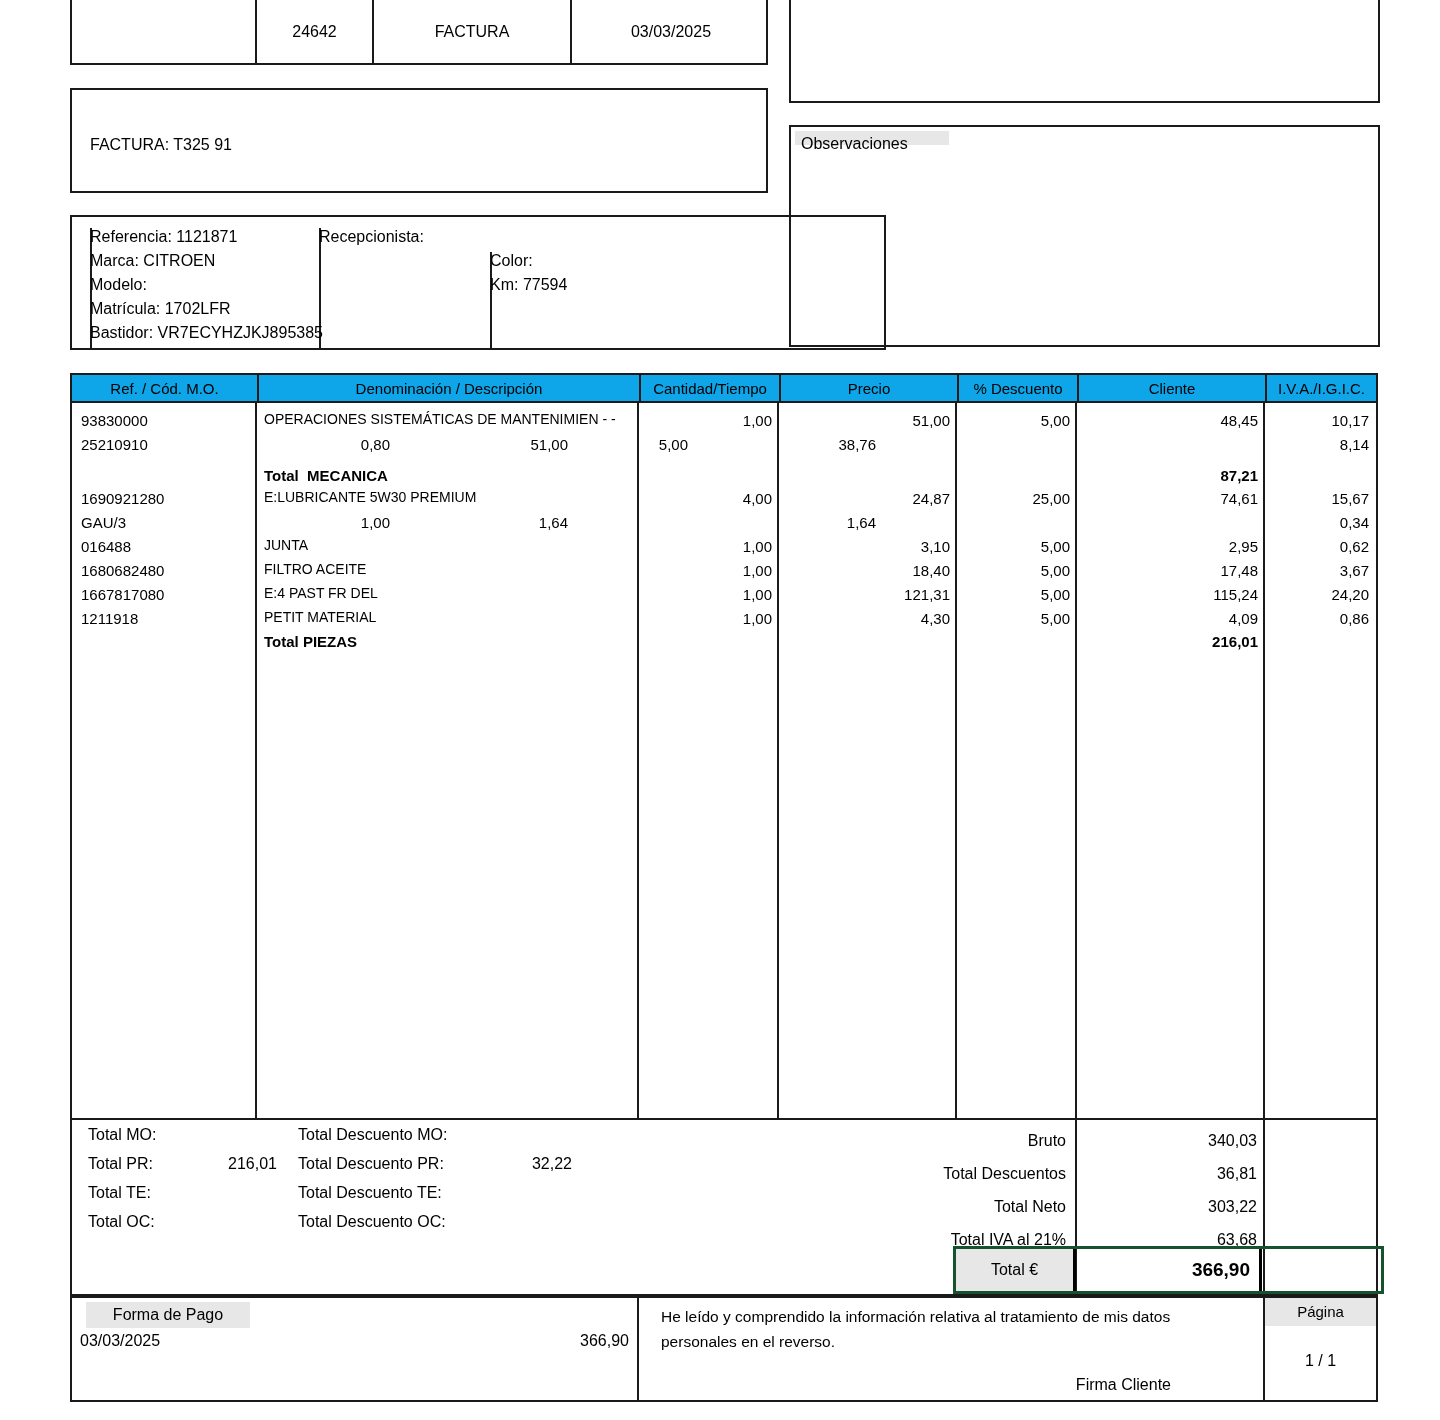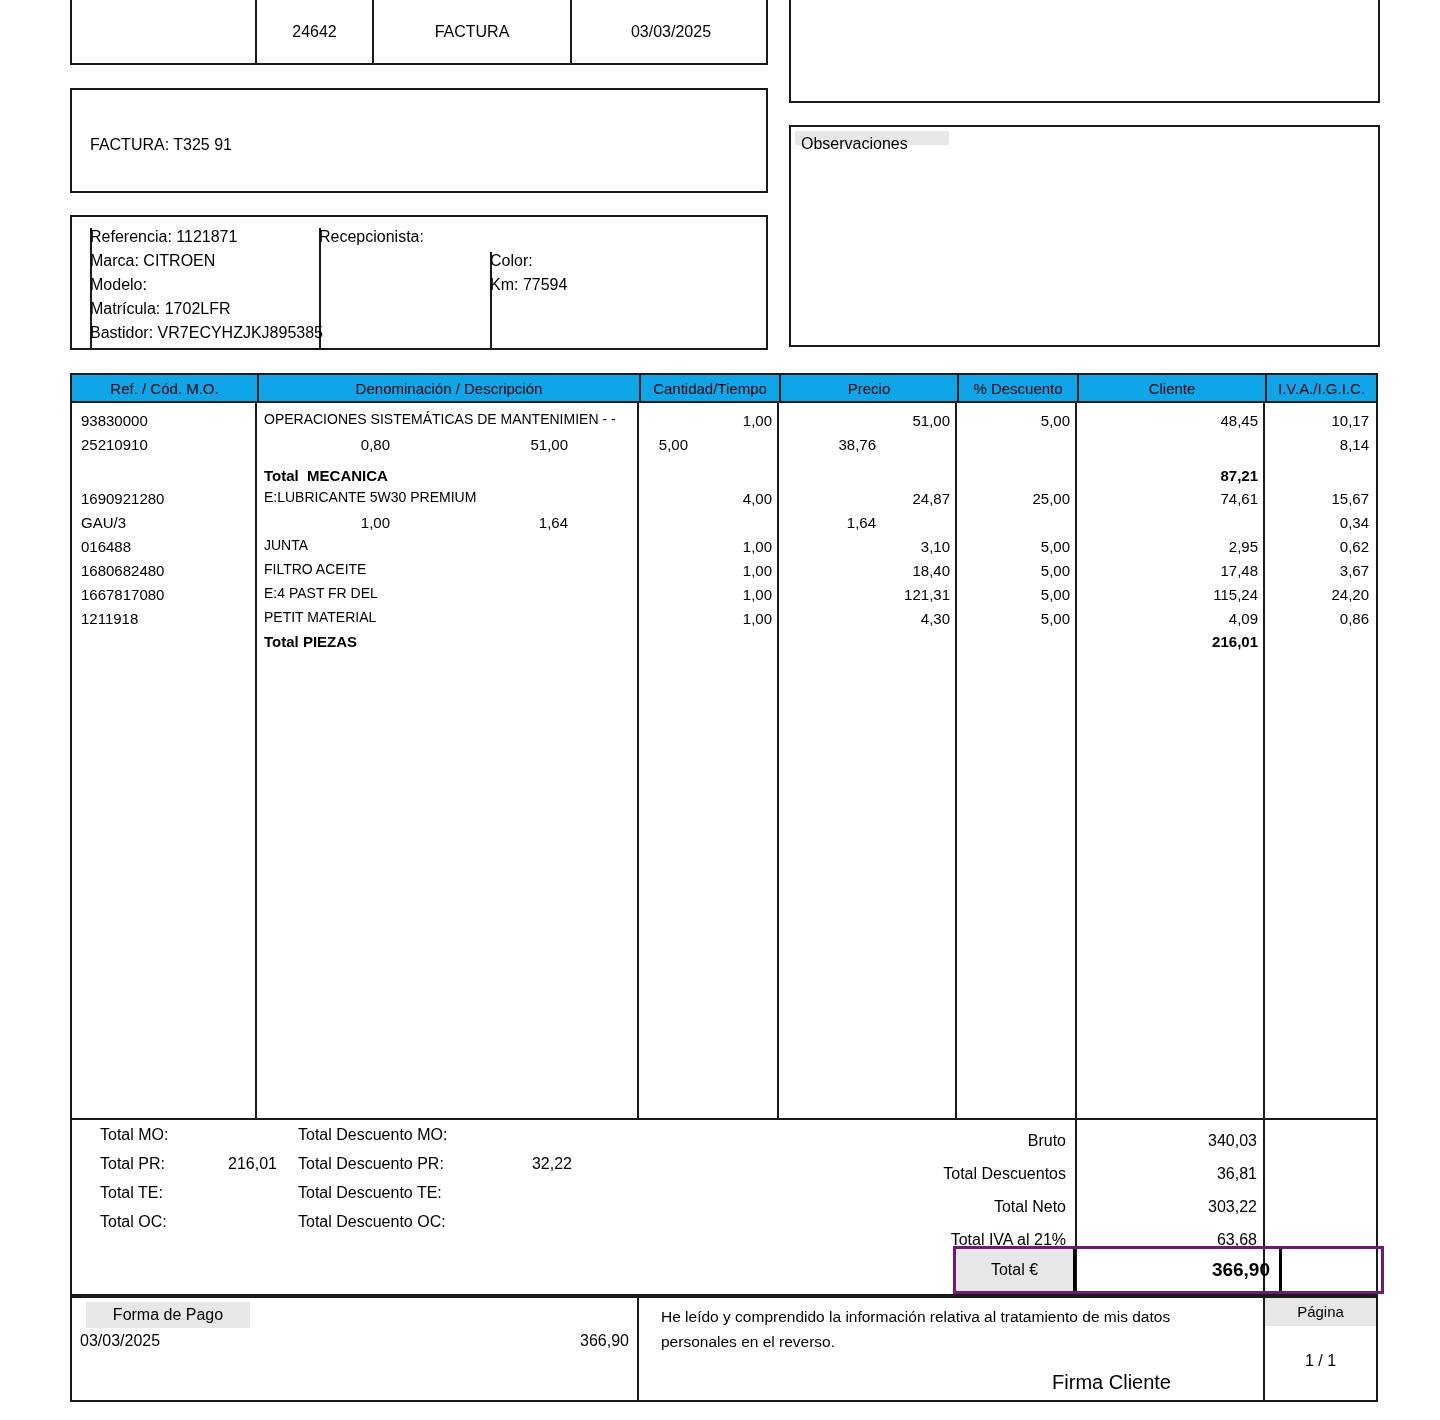--- a/index.html
+++ b/index.html
@@ -19,21 +19,21 @@
   #top-table .cell + .cell{border-left:2px solid #1a1a1a;}
 
   
   #top-right-box{left:789px;top:-16px;width:591px;height:119px;}
 
   
   #factura-box{left:70px;top:88px;width:698px;height:105px;}
   #factura-box .t{position:absolute;left:18px;top:46px;font-size:16px;}
 
   
-  #vehicle-box{left:70px;top:215px;width:698px;height:135px;font-size:16px;padding-left:48px;}
+  #vehicle-box{left:70px;top:215px;width:816px;height:135px;font-size:16px;padding-left:48px;}
   #vehicle-box .vline{position:absolute;left:18px;white-space:pre;}
   #vehicle-box .r1{top:11px;} #vehicle-box .r2{top:35px;} #vehicle-box .r3{top:59px;}
   #vehicle-box .r4{top:83px;} #vehicle-box .r5{top:107px;}
   #vehicle-box .mid{left:247px;}
   #vehicle-box .rt{left:418px;}
 
   
   #obs-box{left:789px;top:125px;width:591px;height:222px;}
   #obs-box .band{position:absolute;left:4px;top:4px;width:148px;height:14px;
     line-height:25px;padding-left:6px;font-size:16px;}
@@ -62,50 +62,50 @@
   .c-amt{flex:0 0 188px;} .c-iva{flex:1 1 auto;}
   .irow.trow .c-amt{font-weight:bold;line-height:22px;}
   .irow.trow .c-num{line-height:22px;}
 
   
   #totals-mid{left:70px;top:1120px;width:1308px;height:176px;
     border-left:2px solid #1a1a1a;border-right:2px solid #1a1a1a;border-bottom:2px solid #1a1a1a;}
   #totals-mid .vline{background:#1a1a1a;}
   #totals-left-rows{position:absolute;left:0;top:0;width:880px;}
   .tlrow{position:relative;height:29px;font-size:16px;}
-  .tlrow .la{position:absolute;left:16px;top:6px;margin-left:12px;}
+  .tlrow .la{position:absolute;left:16px;top:6px;}
   .tlrow .lav{position:absolute;left:120px;width:85px;top:6px;text-align:right;}
   .tlrow .lb{position:absolute;left:226px;top:6px;}
   .tlrow .lbv{position:absolute;left:390px;width:110px;top:6px;text-align:right;}
   #totals-right-rows{position:absolute;right:0;top:4px;width:100%;}
   .trrow{position:relative;height:33px;font-size:16px;}
   .trrow .rl{position:absolute;right:310px;top:8px;white-space:nowrap;}
   .trrow .rv{position:absolute;right:119px;top:8px;}
   #grand-total{position:absolute;left:881px;bottom:0;width:425px;height:42px;
-    border:3px solid #701a75;display:flex;gap:20px;}
+    border:3px solid #14532d;display:flex;}
   #grand-total .g1{flex:0 0 120px;box-sizing:border-box;border-right:3px solid #000;
     display:flex;align-items:center;justify-content:center;font-size:16px;}
   #grand-total .g2{flex:0 0 186px;box-sizing:border-box;border-right:3px solid #000;
     display:flex;align-items:center;justify-content:flex-end;padding-right:9px;
     font-size:19px;font-weight:bold;}
   #grand-total .g3{flex:1 1 auto;}
 
   
   #footer{left:70px;top:1296px;width:1308px;height:106px;display:flex;}
   #footer > div{box-sizing:border-box;position:relative;}
   #footer .f1{flex:0 0 565px;}
   #footer .f2{flex:0 0 626px;border-left:2px solid #1a1a1a;}
   #footer .f3{flex:1 1 auto;border-left:2px solid #1a1a1a;}
   #footer .band{position:absolute;left:14px;top:4px;width:164px;height:26px;
     line-height:26px;text-align:center;font-size:16px;}
   #footer .pay-date{position:absolute;left:8px;top:34px;font-size:16px;}
   #footer .pay-amt{position:absolute;right:8px;top:34px;font-size:16px;}
   #footer .privacy{position:absolute;left:22px;top:6px;width:578px;
     font-size:15.5px;line-height:25px;}
-  #footer .firma{position:absolute;right:92px;bottom:6px;font-size:20px;}
+  #footer .firma{position:absolute;right:92px;bottom:6px;font-size:16px;}
   #footer .pband{position:absolute;left:0;top:0;right:0;height:28px;
     line-height:28px;text-align:center;font-size:15px;}
   #footer .pval{position:absolute;left:0;top:54px;width:100%;text-align:center;font-size:16px;}
 </style>
 </head>
 <body>
 
 <div id="top-table" class="abs bordered">
   <div class="cell w-a" style="flex:0 0 183px;"></div>
   <div class="cell" style="flex:0 0 117px;">24642</div>

